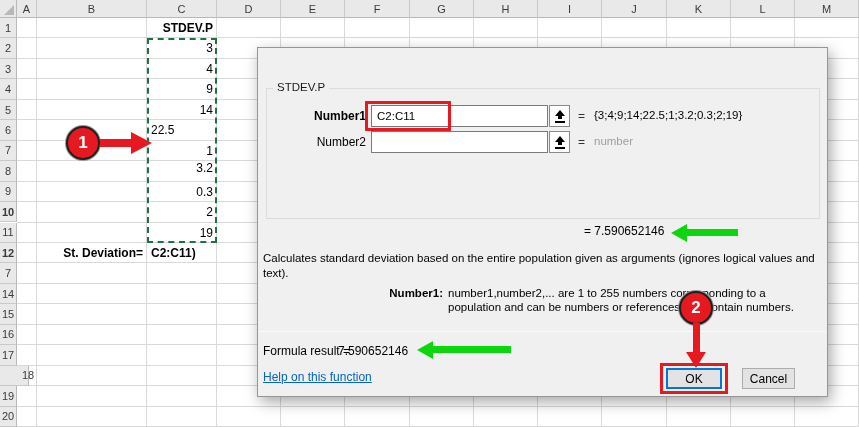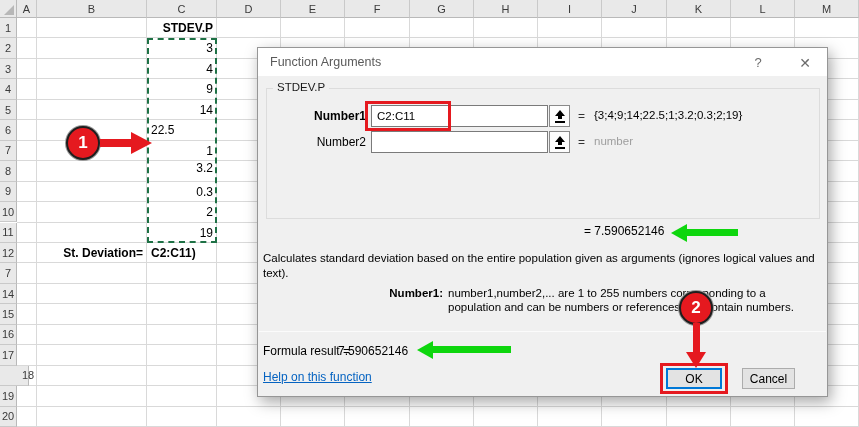--- a/index.html
+++ b/index.html
@@ -119,23 +119,23 @@
       <div class="colhdr" style="left: 795px; width: 64px;">M</div>
       <div class="rowhdr" style="top: 18px; height: 20.45px;">1</div>
       <div class="rowhdr" style="top: 38.45px; height: 20.45px;">2</div>
       <div class="rowhdr" style="top: 58.9px; height: 20.45px;">3</div>
       <div class="rowhdr" style="top: 79.35px; height: 20.45px;">4</div>
       <div class="rowhdr" style="top: 99.8px; height: 20.45px;">5</div>
       <div class="rowhdr" style="top: 120.25px; height: 20.45px;">6</div>
       <div class="rowhdr" style="top: 140.7px; height: 20.45px;">7</div>
       <div class="rowhdr" style="top: 161.15px; height: 20.45px;">8</div>
       <div class="rowhdr" style="top: 181.6px; height: 20.45px;">9</div>
-      <div class="rowhdr" style="top: 202.05px; height: 20.45px;">10</div>
+      <div class="rowhdr" style="top: 202.05px; height: 20.45px; font-weight: bold;">10</div>
       <div class="rowhdr" style="top: 222.5px; height: 20.45px;">11</div>
-      <div class="rowhdr" style="top: 242.95px; height: 20.45px;">12</div>
+      <div class="rowhdr" style="top: 242.95px; height: 20.45px; font-weight: bold;">12</div>
       <div class="rowhdr" style="top: 263.4px; height: 20.45px;">7</div>
       <div class="rowhdr" style="top: 283.85px; height: 20.45px;">14</div>
       <div class="rowhdr" style="top: 304.3px; height: 20.45px;">15</div>
       <div class="rowhdr" style="top: 324.75px; height: 20.45px;">16</div>
       <div class="rowhdr" style="top: 345.2px; height: 20.45px;">17</div>
       <div class="rowhdr" style="top: 365.65px; height: 20.45px; padding-left: 28px;">18</div>
       <div class="rowhdr" style="top: 386.1px; height: 20.45px;">19</div>
       <div class="rowhdr" style="top: 406.55px; height: 20.45px;">20</div>
       <div class="vline" style="left: 36px;"></div>
       <div class="vline" style="left: 146px;"></div>
@@ -180,25 +180,20 @@
       <div class="cell" style="left: 147px; top: 158px; width: 70px; height: 20.45px; text-align: right;">3.2</div>
       <div class="cell" style="left: 147px; top: 181.6px; width: 70px; height: 20.45px; text-align: right;">0.3</div>
       <div class="cell" style="left: 147px; top: 202.05px; width: 70px; height: 20.45px; text-align: right;">2</div>
       <div class="cell" style="left: 147px; top: 222.5px; width: 70px; height: 20.45px; text-align: right;">19</div>
       <div class="cell bold" style="left: 37px; top: 242.95px; width: 110px; height: 20.45px; text-align: right;">St. Deviation=</div>
       <div class="cell" style="left: 147px; top: 242.95px; width: 70px; height: 20.45px; text-align: left; font-weight: bold;">C2:C11)</div>
       <div class="" id="marquee" style="left: 147px; top: 38.45px; width: 70px; height: 204.5px;"></div>
     </div>
 
   <div id="dialog">
-    <div id="titlebar">
-      <div id="dlg-title">Function Arguments</div>
-      <div id="dlg-help" class="cap-btn">?</div>
-      <div id="dlg-close" class="cap-btn">✕</div>
-    </div>
 
     <div id="groupbox">
       <div id="groupbox-label">STDEV.P</div>
     </div>
 
     <div class="fldlabel bold" style="top:61px;">Number1</div>
     <input class="fldinput" style="top: 57px;" value="C2:C11">
     <div class="picker" style="top:57px;">
       <svg width="12" height="13" viewBox="0 0 12 13">
         <polygon points="6,0 11,6 8,6 8,9 4,9 4,6 1,6" fill="#000"></polygon>

